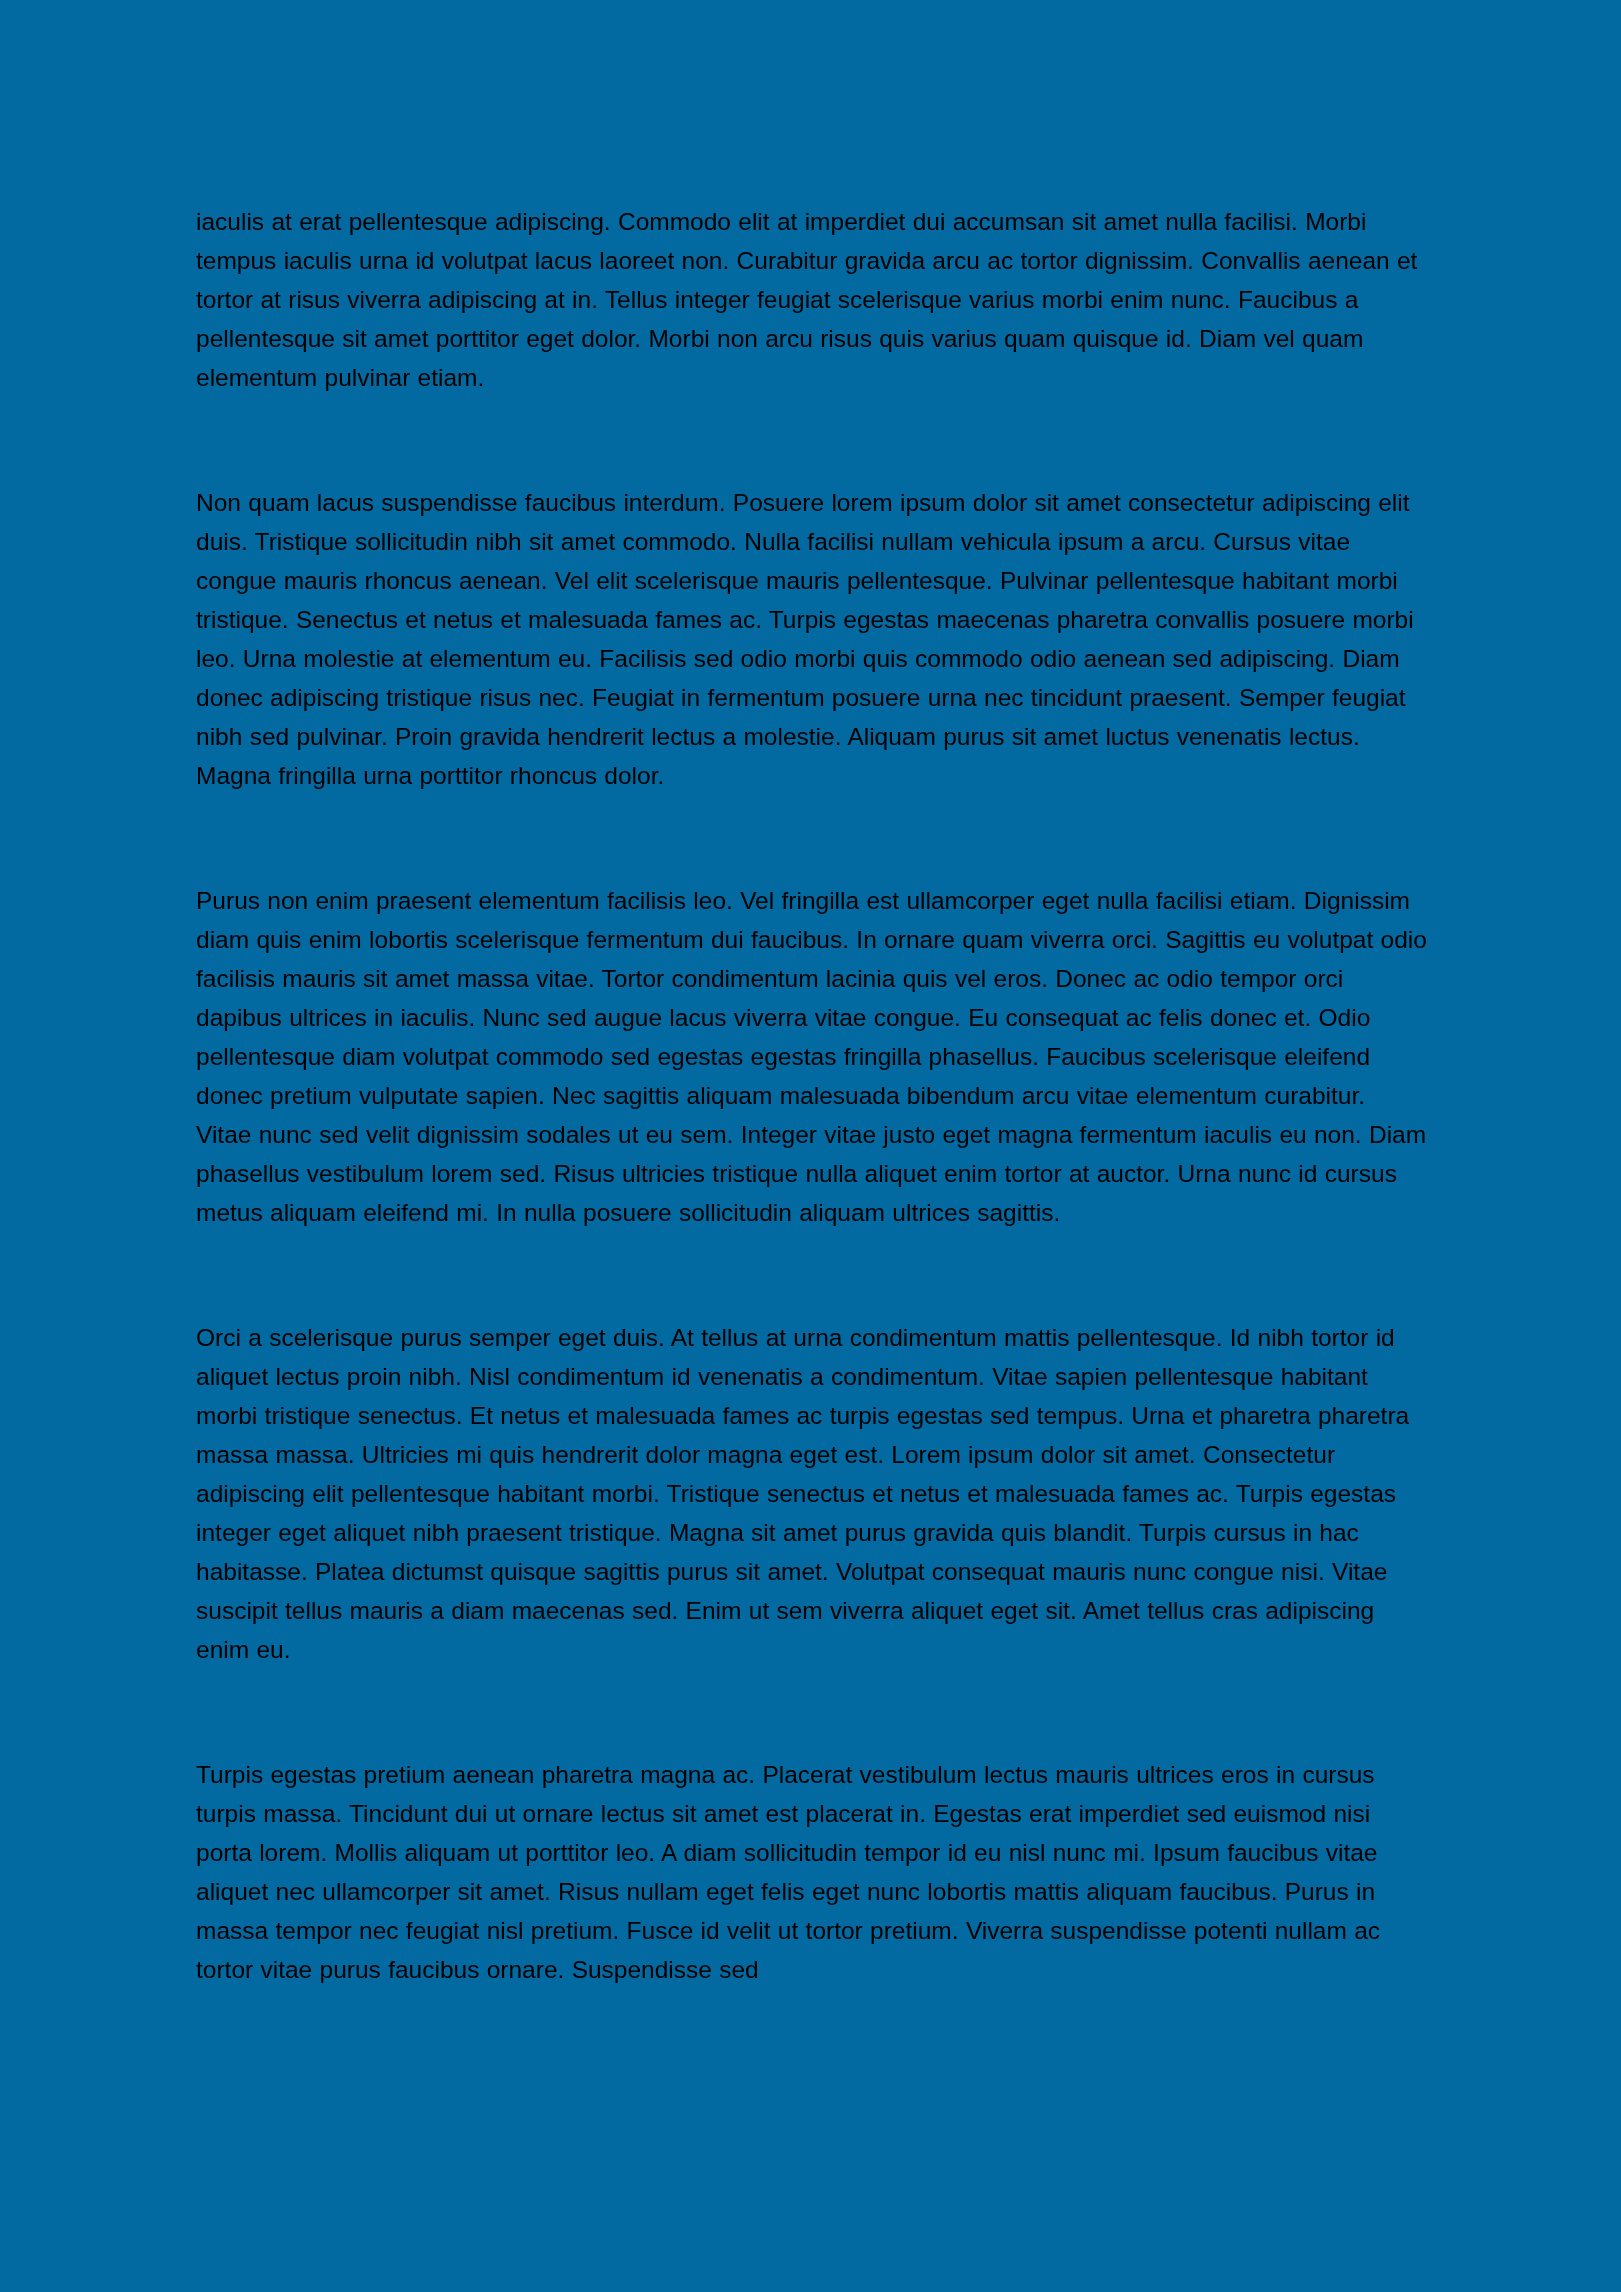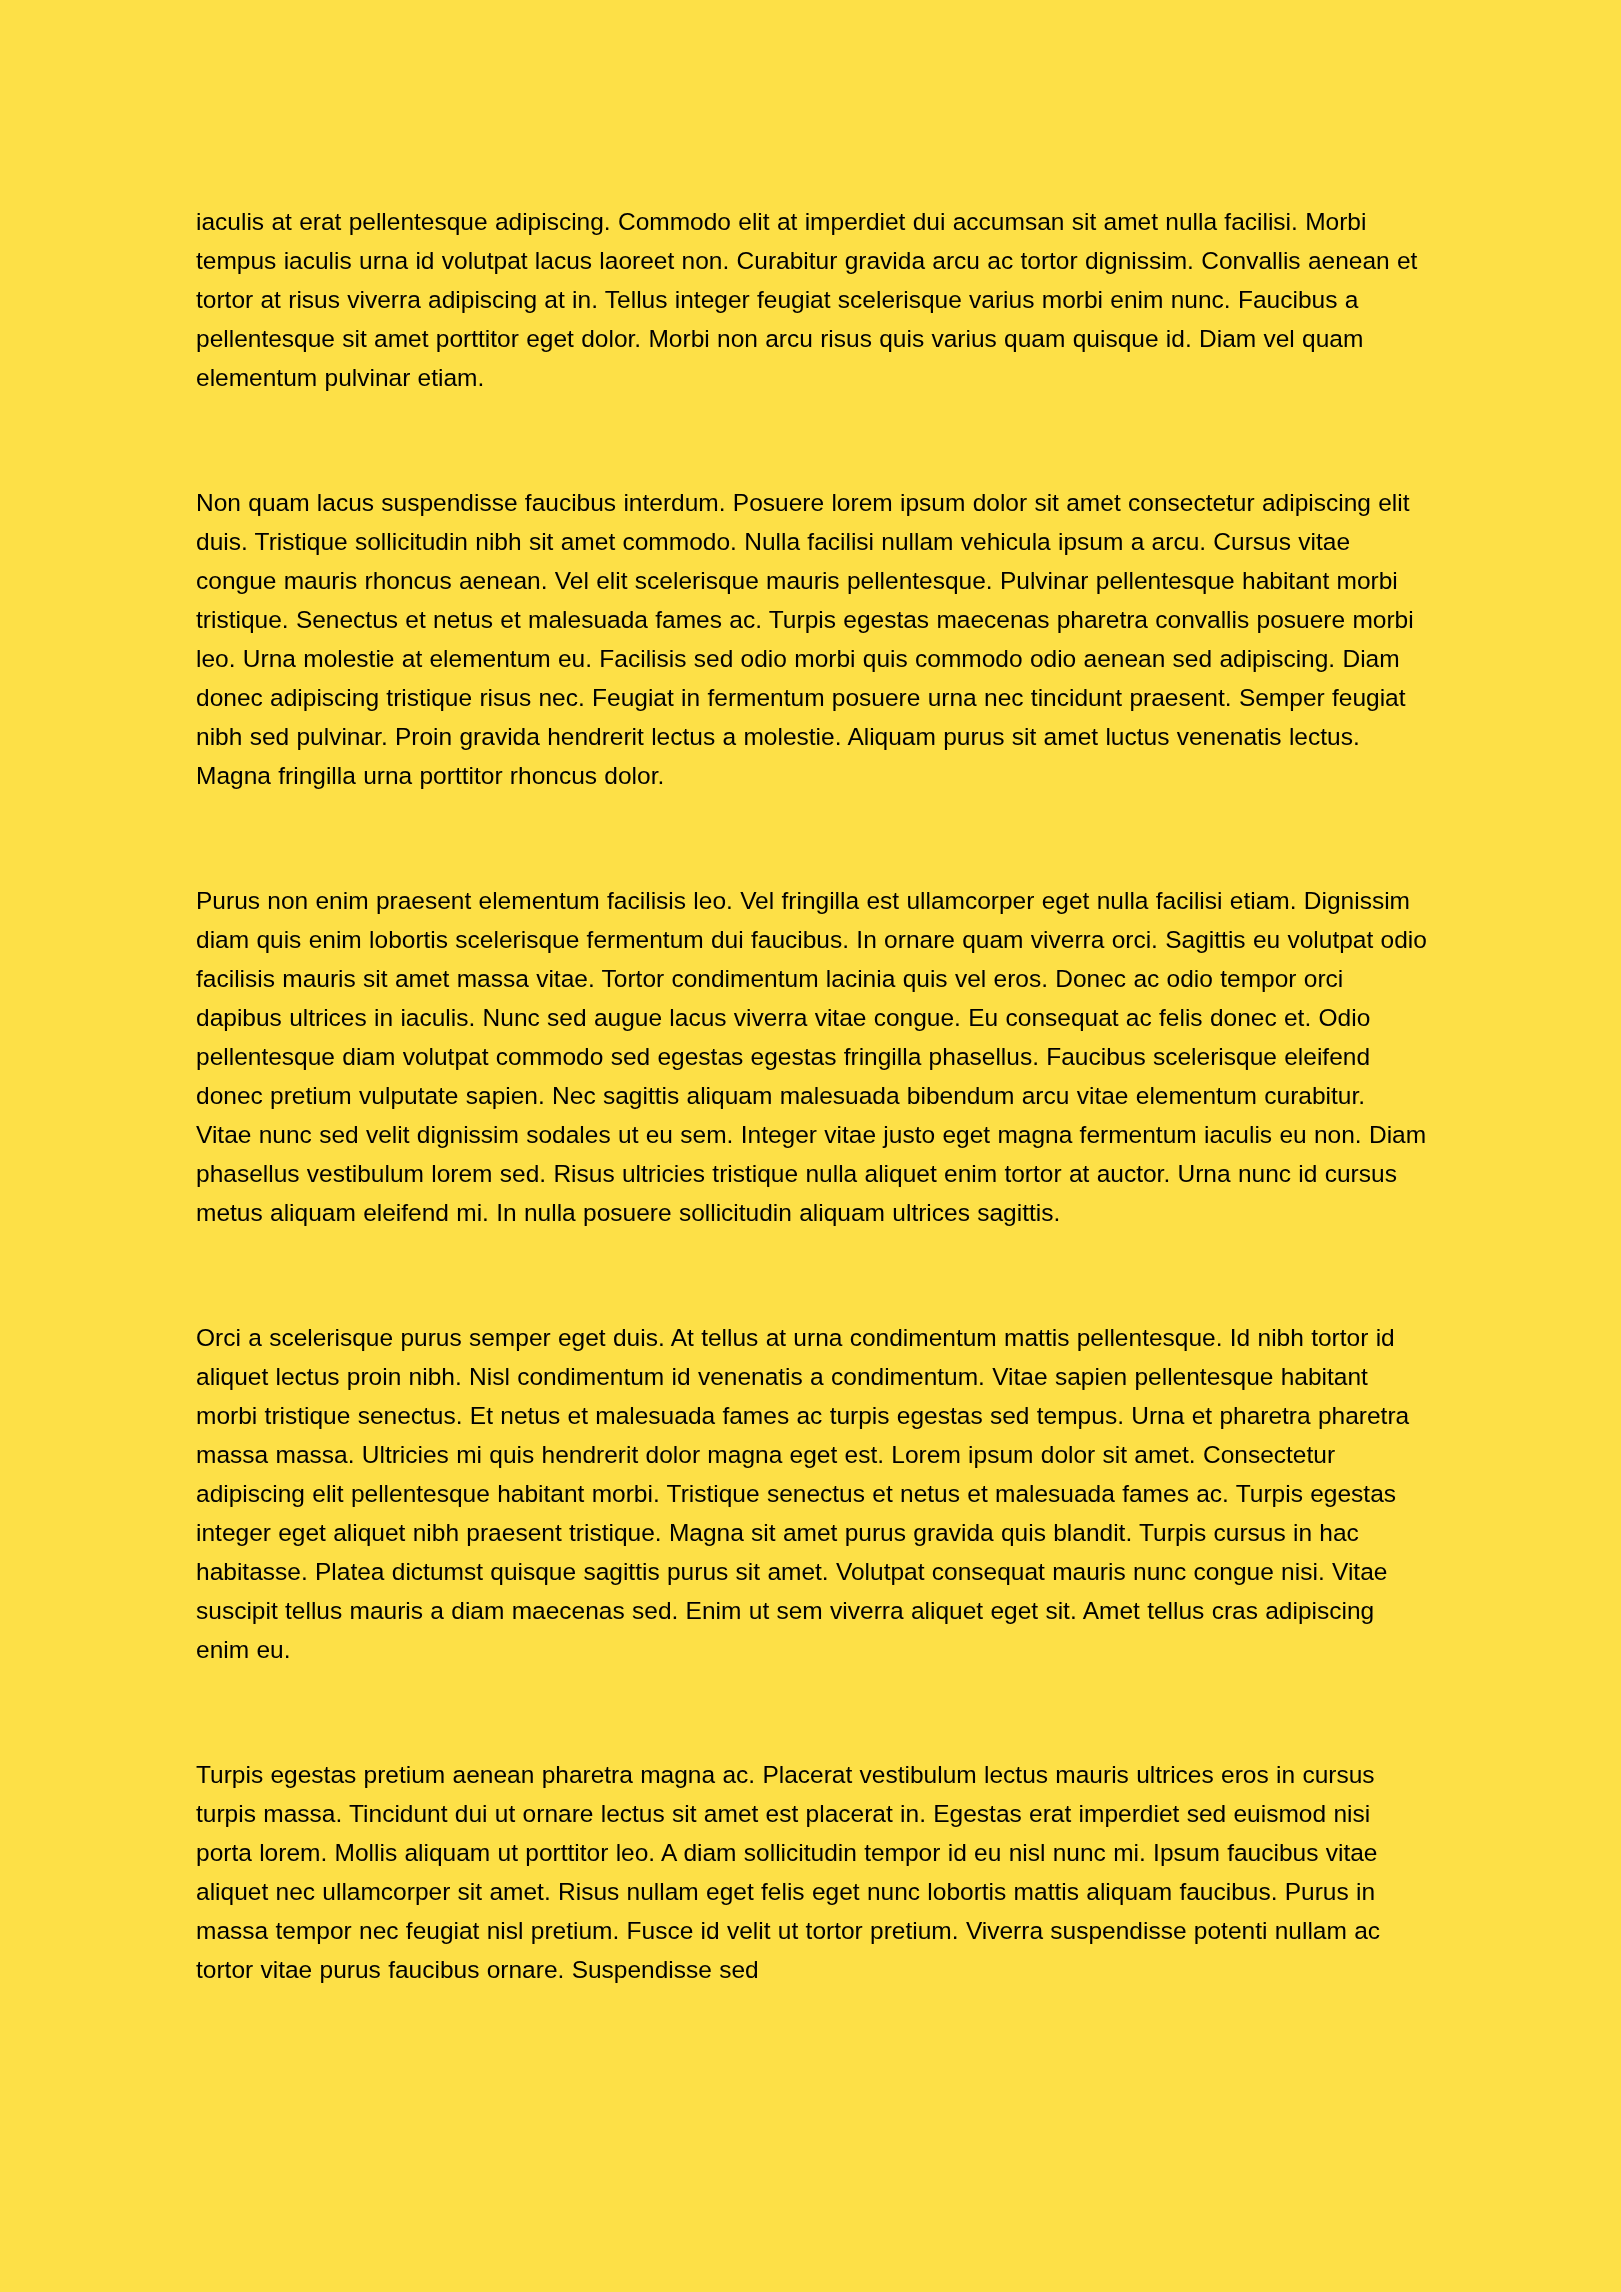--- a/index.html
+++ b/index.html
@@ -5,21 +5,21 @@
   html, body {
     margin: 0;
     padding: 0;
     background: #ffffff;
   }
   .doc-page {
     box-sizing: border-box;
     width: 1621px;
     height: 2293px;
     margin: 0 auto;
-    background: #fde047;
+    background: #0369a1;
     padding: 202px 194px 0 196px;
     font-family: "Liberation Sans", "DejaVu Sans", sans-serif;
     font-size: 24.5px;
     line-height: 39px;
     color: #000000;
     text-align: left;
     overflow: hidden;
   }
   .doc-page p {
     margin: 0 0 86px 0;

